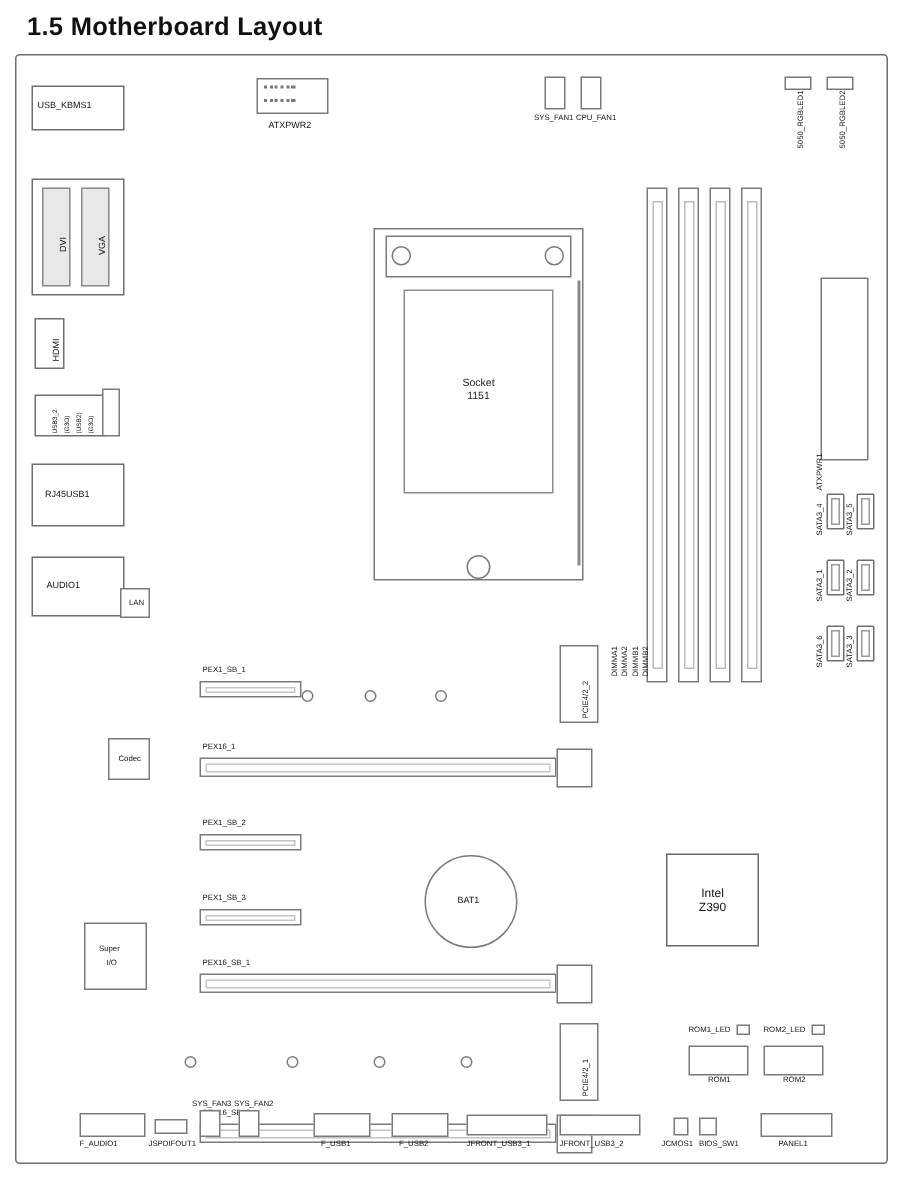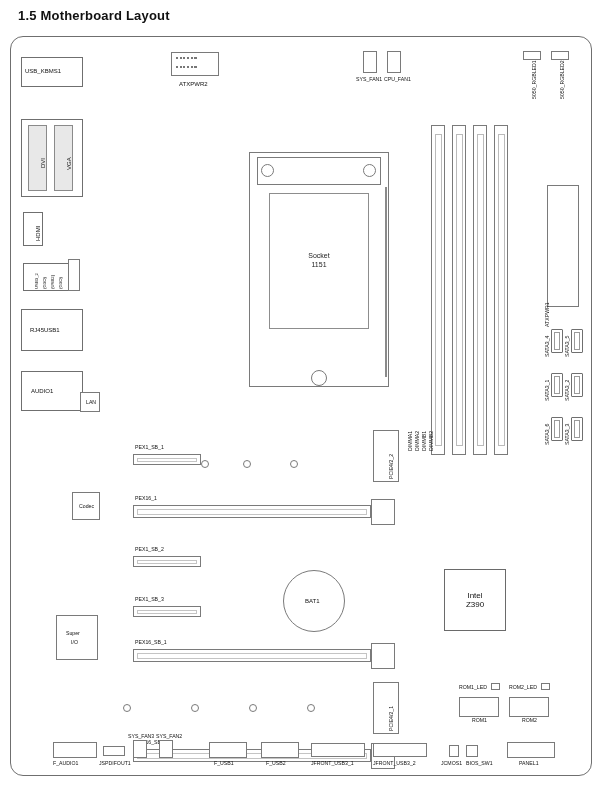--- a/index.html
+++ b/index.html
@@ -1,18 +1,18 @@
 <!DOCTYPE html>
 <html><head>
 <meta charset="utf-8">
 <style>
   html,body{margin:0;padding:0;background:#fff;}
   body{width:600px;height:785px;font-family:"Liberation Sans",sans-serif;color:#222;position:relative;overflow:hidden;}
-  #title{position:absolute;left:18px;top:8px;font-size:13px;font-weight:bold;color:#111;letter-spacing:.2px;}
-  #board{position:absolute;left:10px;top:36px;width:580px;height:738px;border:1px solid #6f6f6f;border-radius:13px;background:#fff;}
+  #title{position:absolute;left:18px;top:8px;font-size:17px;font-weight:bold;color:#111;letter-spacing:.2px;}
+  #board{position:absolute;left:10px;top:36px;width:580px;height:738px;border:1px solid #6f6f6f;border-radius:3px;background:#fff;}
   .lbl{position:absolute;font-size:5.2px;color:#111;white-space:nowrap;line-height:1;}
   .lbl.b{font-size:6px;}
   .rot{transform-origin:left top;}
   .box{position:absolute;border:1px solid #7a7a7a;background:#fff;box-sizing:border-box;}
   .boxg{position:absolute;border:1px solid #8a8a8a;background:#e8e8e8;box-sizing:border-box;}
   .pinrow{position:absolute;display:flex;align-items:center;gap:1.6px;}
   .pin{width:2.1px;height:2.1px;border:.5px solid #777;background:#fff;box-sizing:border-box;}
   .circ{position:absolute;border:1px solid #7a7a7a;border-radius:50%;background:#fff;box-sizing:border-box;}
   .sata{position:absolute;border:1px solid #6f6f6f;background:#fff;box-sizing:border-box;border-radius:1px;}
   .sata:after{content:"";position:absolute;left:2px;top:2px;right:2px;bottom:2px;border:1px solid #9a9a9a;}

